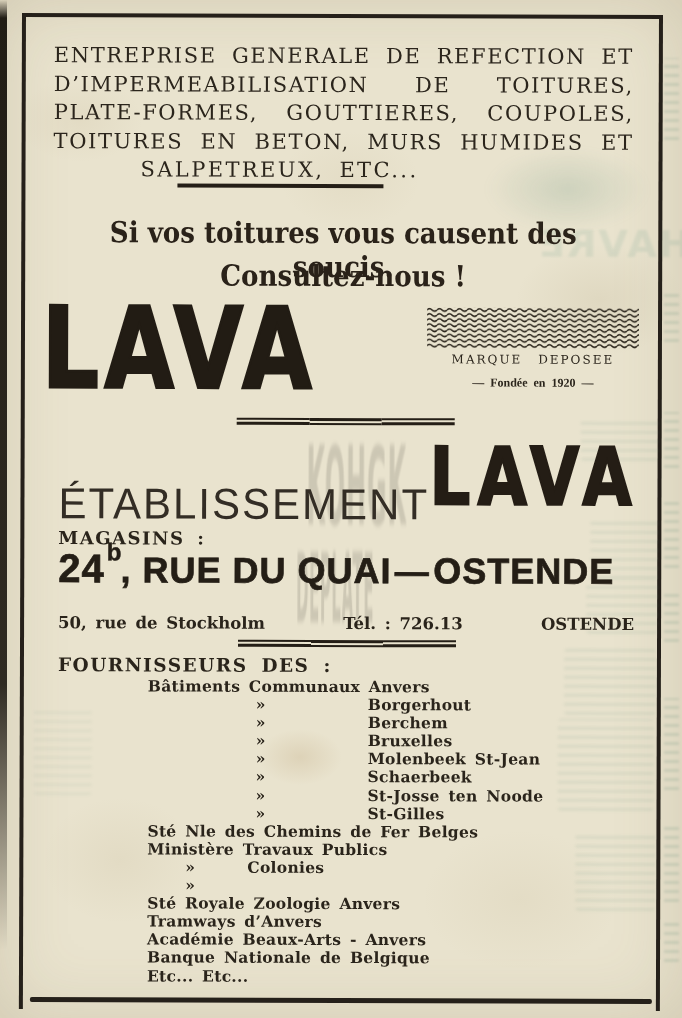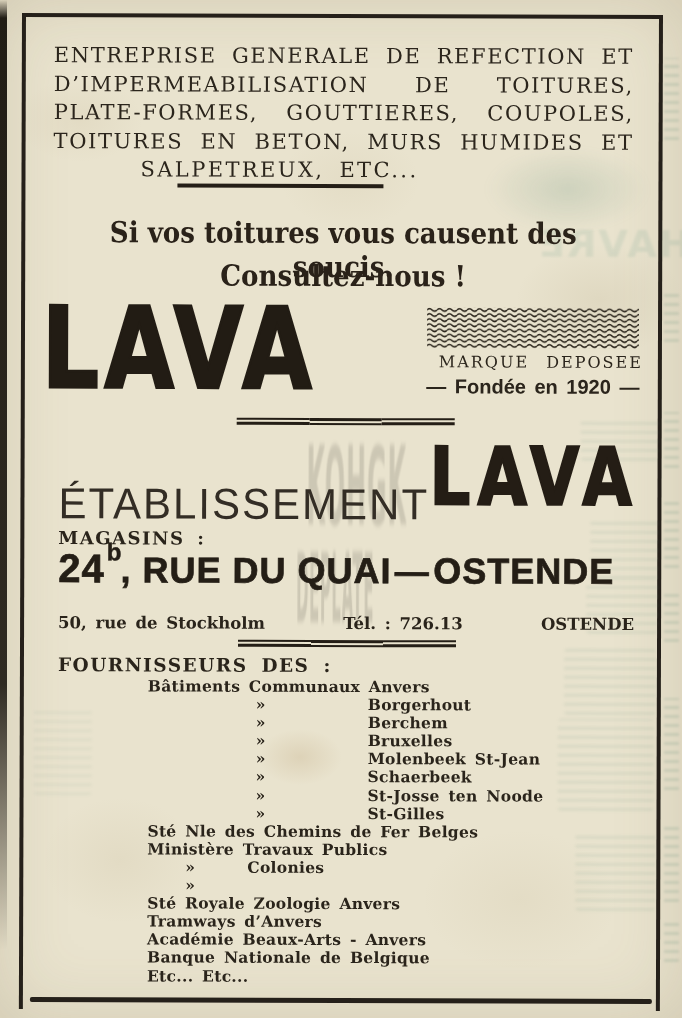--- a/index.html
+++ b/index.html
@@ -54,24 +54,24 @@
     transform:scaleX(.9);transform-origin:center;}
   .t1{top:198px;}
   .t2{top:241px;}
 
   
   .lava-big{position:absolute;left:17px;top:286px;height:90px;line-height:90px;
     font-family:"DejaVu Sans",sans-serif;font-weight:bold;font-size:112px;
     letter-spacing:7px;color:#221c14;-webkit-text-stroke:3px #221c14;
     transform:scaleX(.8);transform-origin:left center;white-space:nowrap;}
   .waves{position:absolute;left:402px;top:289px;width:212px;height:41px;}
-  .marque{position:absolute;left:398px;top:334px;width:220px;text-align:right;color:#2b251c;
-    font-family:"DejaVu Serif",serif;font-size:16px;letter-spacing:2px;word-spacing:10px;}
+  .marque{position:absolute;left:398px;top:334px;width:220px;text-align:center;color:#2b251c;
+    font-family:"DejaVu Serif",serif;font-size:12px;letter-spacing:2px;word-spacing:10px;}
   .fondee{position:absolute;left:398px;top:357px;width:220px;text-align:center;color:#2b251c;
-    font-family:Liberation Sans, sans-serif;font-weight:bold;font-size:20px;word-spacing:3px;}
+    font-family:Liberation Serif, serif;font-weight:bold;font-size:12px;word-spacing:3px;}
 
   
   .sep{position:absolute;height:7px;display:flex;}
   .sep1{left:212px;top:400px;width:218px;}
   .sep2{left:214px;top:622px;width:218px;}
   .sep i{flex:1;height:100%;box-sizing:border-box;
     border-top:2px solid #241e16;border-bottom:3px solid #241e16;}
   .sep i.alt{border-top:3px solid #241e16;border-bottom:2px solid #241e16;}
 
   

